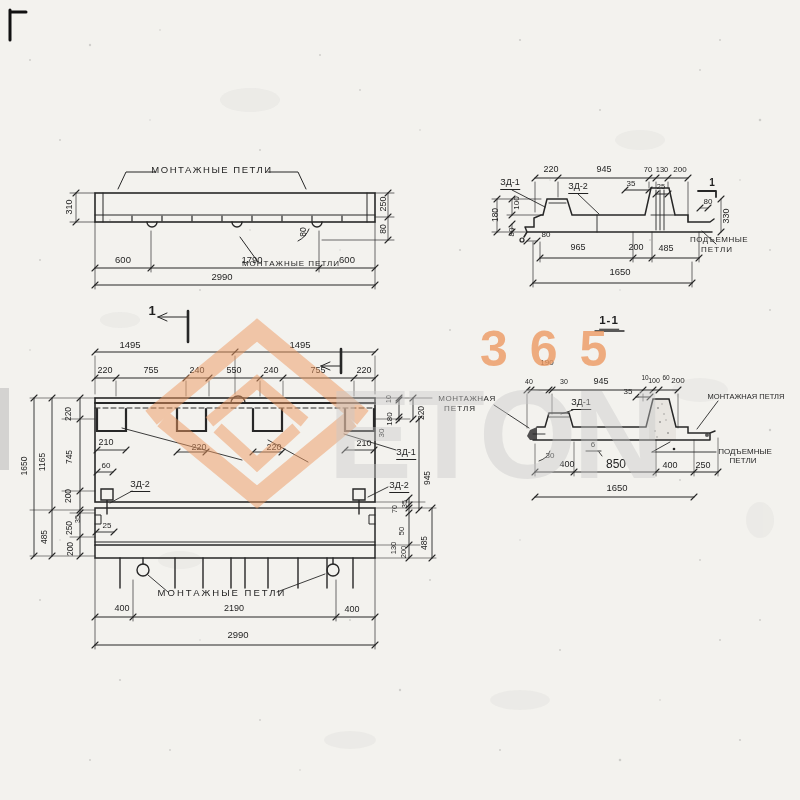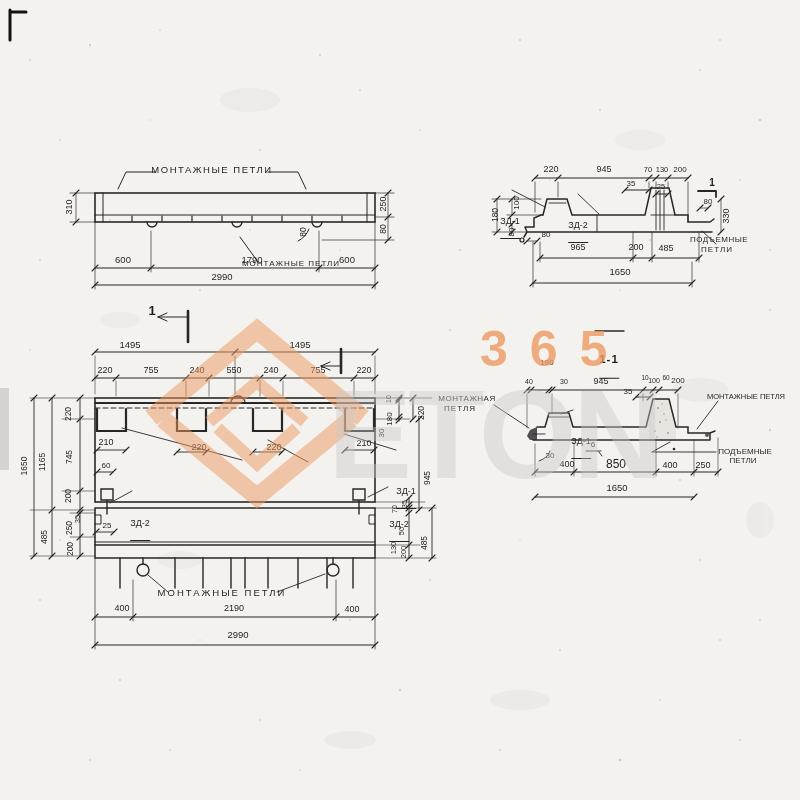--- a/index.html
+++ b/index.html
@@ -1,21 +1,21 @@
 <!DOCTYPE html>
 <html><head>
 <meta charset="utf-8">
 <style>
   html,body{margin:0;padding:0;}
   #page{position:relative;width:800px;height:800px;background:#f3f2ee;overflow:hidden;
         font-family:"Liberation Sans",sans-serif;}
   .t{position:absolute;font-family:"Liberation Sans",sans-serif;color:#1f1f1f;
      transform:translate(-50%,-50%);white-space:nowrap;line-height:1;}
   .v{transform:translate(-50%,-50%) rotate(-90deg);}
-  .ul{border-bottom:1.3px solid #222;padding-bottom:12px;margin-top:44px;}
+  .ul{border-bottom:1.3px solid #222;padding-bottom:2px;}
   .b{font-weight:bold;}
   svg{position:absolute;left:0;top:0;}
   .wm{position:absolute;font-weight:bold;pointer-events:none;}
 </style>
 </head>
 <body>
 
 <div id="page">
 
 <svg width="800" height="800" viewBox="0 0 800 800">
@@ -256,21 +256,21 @@
 <span class="t" style="left:564px;top:381px;font-size:7px">30</span>
 <span class="t" style="left:601px;top:381px;font-size:9px">945</span>
 <span class="t" style="left:645px;top:378px;font-size:6.5px">10</span>
 <span class="t" style="left:654px;top:380px;font-size:7px">100</span>
 <span class="t" style="left:666px;top:378px;font-size:6.5px">60</span>
 <span class="t" style="left:678px;top:381px;font-size:8px">200</span>
 <span class="t" style="left:628px;top:392px;font-size:8px">35</span>
 <span class="t" style="left:467px;top:399px;font-size:8px;letter-spacing:0.5px">МОНТАЖНАЯ</span>
 <span class="t" style="left:460px;top:409px;font-size:8px;letter-spacing:1px">ПЕТЛЯ</span>
 <span class="t ul" style="left:581px;top:404px;font-size:9px">ЗД-1</span>
-<span class="t" style="left:746px;top:397px;font-size:7.5px">МОНТАЖНЫЕ ПЕТЛЯ</span>
+<span class="t" style="left:746px;top:397px;font-size:7.5px">МОНТАЖНАЯ ПЕТЛЯ</span>
 <span class="t" style="left:550px;top:456px;font-size:8px">30</span>
 <span class="t" style="left:593px;top:445px;font-size:8px">6</span>
 <span class="t" style="left:745px;top:452px;font-size:8px">ПОДЪЕМНЫЕ</span>
 <span class="t" style="left:743px;top:461px;font-size:8px">ПЕТЛИ</span>
 <span class="t" style="left:567px;top:464px;font-size:9px">400</span>
 <span class="t" style="left:616px;top:464px;font-size:12px">850</span>
 <span class="t" style="left:670px;top:465px;font-size:9px">400</span>
 <span class="t" style="left:703px;top:465px;font-size:9px">250</span>
 <span class="t" style="left:617px;top:488px;font-size:9.5px">1650</span>
 

